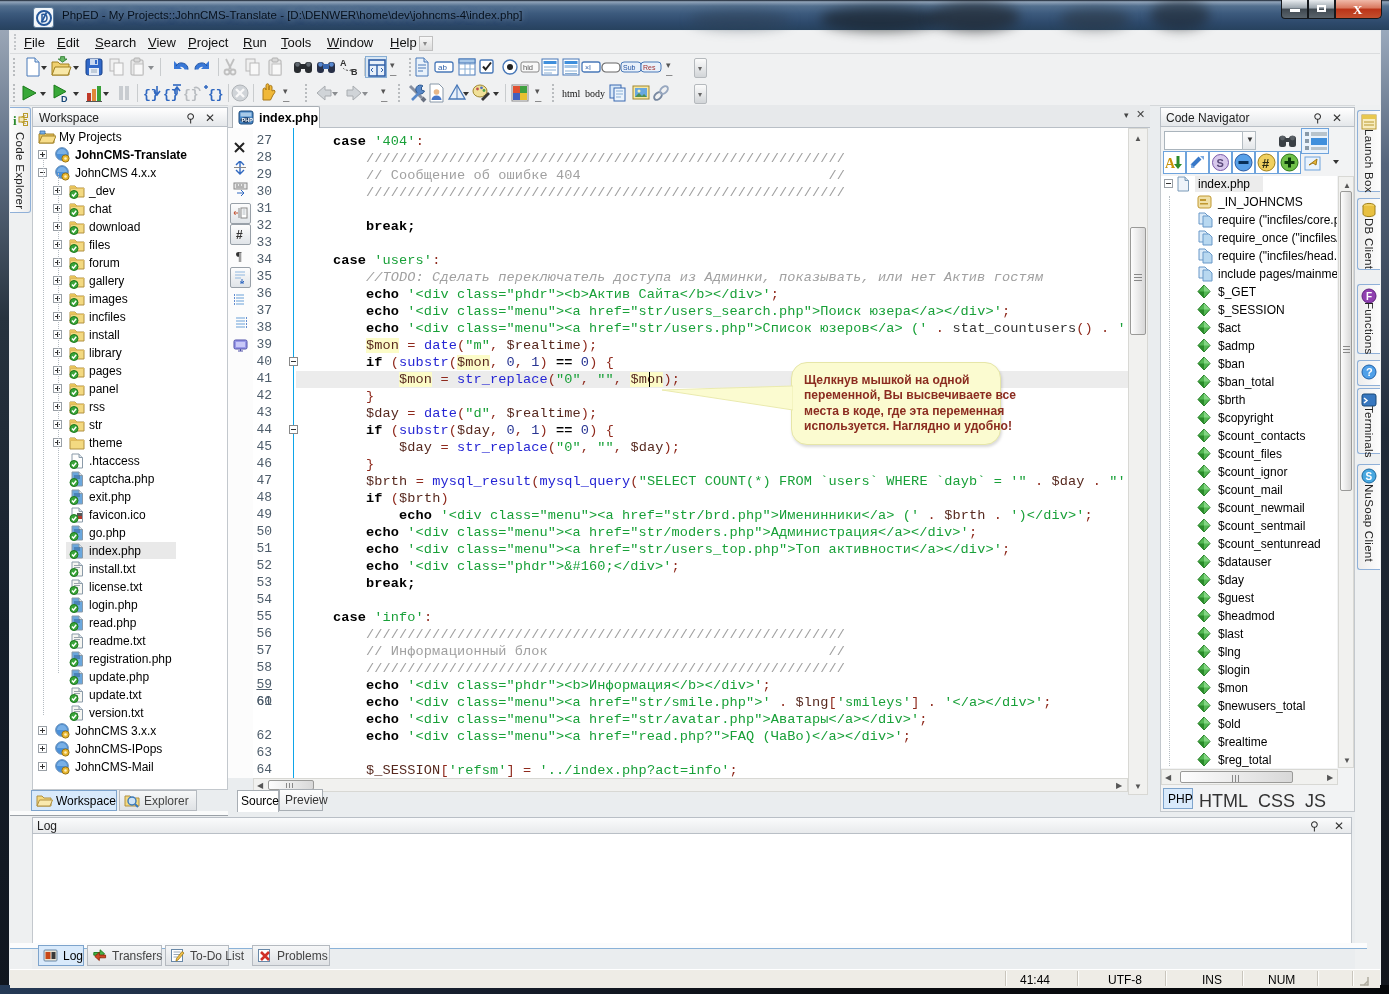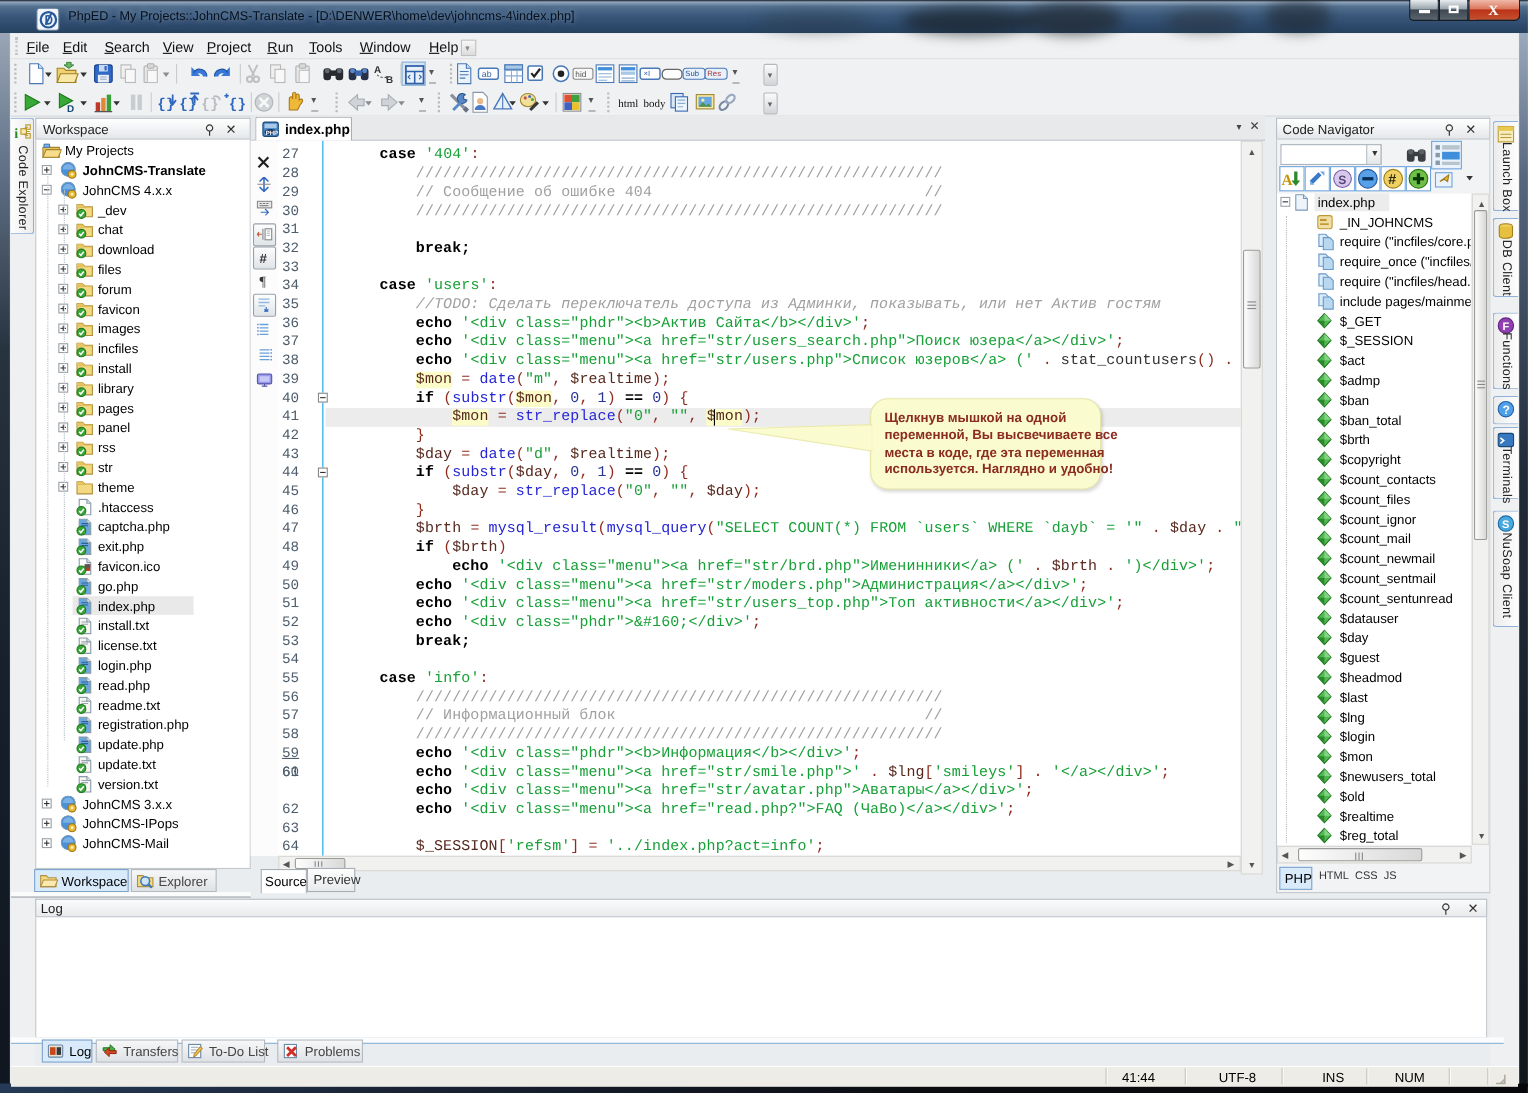--- a/index.html
+++ b/index.html
@@ -54,21 +54,21 @@
   .btab { position:absolute; height:21px; font-size:12px; white-space:nowrap; border:1px solid #b5bac0; background:linear-gradient(#f6f7f8,#dfe2e5); color:#444; }
   .btab.act { background:#d9eafb; border-color:#7ea4cc; color:#000; }
   
   #ed-tabbar { left:228px; top:105px; width:922px; height:23px; background:#e7e9eb; border-bottom:1px solid #b9bfc6; }
   #ed-tab { position:absolute; left:4px; top:1px; width:88px; height:22px; background:#fff; border:1px solid #a8aeb4; border-bottom:none; border-radius:2px 2px 0 0; font-weight:bold; font-size:12.5px; }
   #ed-main { left:228px; top:128px; width:900px; height:650px; background:#fff; overflow:hidden; }
   #ed-istrip { left:228px; top:128px; width:25px; height:650px; background:#fcfcfc; }
   #gutter { left:253px; top:128px; width:41px; height:650px; background:#fff; border-right:1px solid #0ea5e9; }
   .lnum { position:absolute; right:21px; font-size:13px; color:#4e5d6b; font-family:"Liberation Mono",monospace; }
   #code { left:296px; top:131px; width:832px; height:650px; overflow:hidden; }
-  .cl { position:absolute; left:16px; white-space:pre; font-family:"Liberation Mono",monospace; font-size:13.6px; line-height:17px; color:#333; letter-spacing:0.1px; }
+  .cl { position:absolute; left:4px; white-space:pre; font-family:"Liberation Mono",monospace; font-size:13.6px; line-height:17px; color:#333; letter-spacing:0.1px; }
   .k { color:#000; font-weight:bold; }
   .s { color:#18a038; }
   .f { color:#2525d4; }
   .p { color:#8f2a1d; }
   .v { color:#56281e; }
   .n { color:#283593; }
   .c { color:#a0a0a0; }
   .hl { background:#fcfcc8; }
   #curline { left:296px; top:371px; width:832px; height:17px; background:#ececec; }
   .fold { position:absolute; left:289px; width:9px; height:9px; border:1px solid #888; background:#fff; }
@@ -210,21 +210,21 @@
     </div>
     <div class="exp plus" style="left:20px;top:149px;"></div>
     <div class="ticon" style="left:36px;top:146px;"><svg width="17" height="16">
         <path d="M1 3 L6 3 L8 5 L15 5 L15 14 L1 14 z" fill="#f3d981" stroke="#b09040"></path>
         <path d="M1 5.5 L15 5.5" stroke="#e0bb5c" fill="none"></path>
         <path d="M1 3 L6 3 L8 5 L1 5z" fill="#e8c35a"></path>
         <circle cx="5" cy="11.5" r="4" fill="#3aa63a" stroke="#1d7a1d"></circle>
         <path d="M3 11.5 l1.5 1.7 L7.2 9.8" stroke="#fff" stroke-width="1.4" fill="none"></path>
       </svg></div>
     <div class="trow" style="left:56px;top:145px;">
-      <span class="lbl">favicon</span>
+      <span class="lbl">gallery</span>
     </div>
     <div class="exp plus" style="left:20px;top:167px;"></div>
     <div class="ticon" style="left:36px;top:164px;"><svg width="17" height="16">
         <path d="M1 3 L6 3 L8 5 L15 5 L15 14 L1 14 z" fill="#f3d981" stroke="#b09040"></path>
         <path d="M1 5.5 L15 5.5" stroke="#e0bb5c" fill="none"></path>
         <path d="M1 3 L6 3 L8 5 L1 5z" fill="#e8c35a"></path>
         <circle cx="5" cy="11.5" r="4" fill="#3aa63a" stroke="#1d7a1d"></circle>
         <path d="M3 11.5 l1.5 1.7 L7.2 9.8" stroke="#fff" stroke-width="1.4" fill="none"></path>
       </svg></div>
     <div class="trow" style="left:56px;top:163px;">
@@ -1367,21 +1367,21 @@
 <div class="abs" style="left:1343px;top:346px;width:7px;height:1px;border-top:1px solid #888;box-shadow:0 3px 0 #888,0 6px 0 #888;"></div>
 <div class="abs arrow" style="left:1343px;top:756px;">▼</div>
 <div class="sbtrack abs" style="left:1161px;top:769px;width:177px;height:16px;"></div>
 <div class="abs arrow" style="left:1165px;top:773px;">◀</div>
 <div class="sbthumb abs" style="left:1180px;top:771px;width:113px;height:12px;"></div>
 <div class="abs" style="left:1232px;top:775px;width:1px;height:7px;border-left:1px solid #888;box-shadow:3px 0 0 #888,6px 0 0 #888;"></div>
 <div class="abs arrow" style="left:1327px;top:773px;">▶</div>
 <div class="abs" style="left:1163px;top:788px;width:30px;height:21px;background:#d9eafb;border:1px solid #7ea4cc;font-size:12px;">
     <span style="position:absolute;left:4px;top:3px;">PHP</span>
   </div>
-<div class="abs" style="left:1199px;top:791px;font-size:10px;color:#333;">HTML&nbsp;&nbsp;CSS&nbsp;&nbsp;JS</div>
+<div class="abs" style="left:1199px;top:791px;font-size:18px;color:#333;">HTML&nbsp;&nbsp;CSS&nbsp;&nbsp;JS</div>
 <div class="rtab" style="top:110px;height:82px;"></div>
 <div class="abs" style="left:1361px;top:114px;"><svg width="16" height="16">
       <rect x="1" y="1" width="14" height="14" fill="#f8edc0" stroke="#b89830"></rect>
       <rect x="1" y="1" width="14" height="4" fill="#e8c850"></rect>
       <path d="M3 8 l10 0 M3 11 l10 0" stroke="#b89830"></path>
     </svg></div>
 <div class="vtext abs" style="left:1363px;top:129px;">Launch Box</div>
 <div class="rtab" style="top:198px;height:72px;"></div>
 <div class="abs" style="left:1361px;top:202px;"><svg width="16" height="16">
       <ellipse cx="8" cy="4" rx="6" ry="2.6" fill="#f0d060" stroke="#a08018"></ellipse>
@@ -1454,21 +1454,21 @@
       </svg></span>
     <span style="position:absolute;left:24px;top:3px;">Log</span>
   </div>
 <div class="btab abs" style="left:87px;top:945px;width:75px;">
     <span style="position:absolute;left:4px;top:2px;"><svg width="16" height="15">
         <path d="M2 5 L9 5 L9 2 L14 6.5 L9 11 L9 8 L2 8z" fill="#48b048" stroke="#187818" transform="scale(0.9)"></path>
         <path d="M14 9 L7 9 L7 6 L2 10.5 L7 15 L7 12 L14 12z" fill="#d04828" stroke="#902808" transform="translate(1,-1) scale(0.9)"></path>
       </svg></span>
     <span style="position:absolute;left:24px;top:3px;">Transfers</span>
   </div>
-<div class="btab abs" style="left:165px;top:945px;width:76px;">
+<div class="btab abs" style="left:165px;top:945px;width:64px;">
     <span style="position:absolute;left:4px;top:2px;"><svg width="16" height="15">
         <rect x="1.5" y="1.5" width="11" height="12" fill="#fff" stroke="#6888a8"></rect>
         <path d="M3.5 4 l7 0 M3.5 6.5 l7 0 M3.5 9 l4 0" stroke="#98a8b8"></path>
         <path d="M8 12 L14 5 L12 3.5 L6.5 10.5 l-.5 2.5z" fill="#f0c048" stroke="#a07818" stroke-width=".8"></path>
       </svg></span>
     <span style="position:absolute;left:24px;top:3px;">To-Do&nbsp;List</span>
   </div>
 <div class="btab abs" style="left:252px;top:945px;width:78px;">
     <span style="position:absolute;left:4px;top:2px;"><svg width="16" height="15">
         <rect x="1.5" y="1.5" width="11" height="12" fill="#fff" stroke="#6888a8"></rect>

